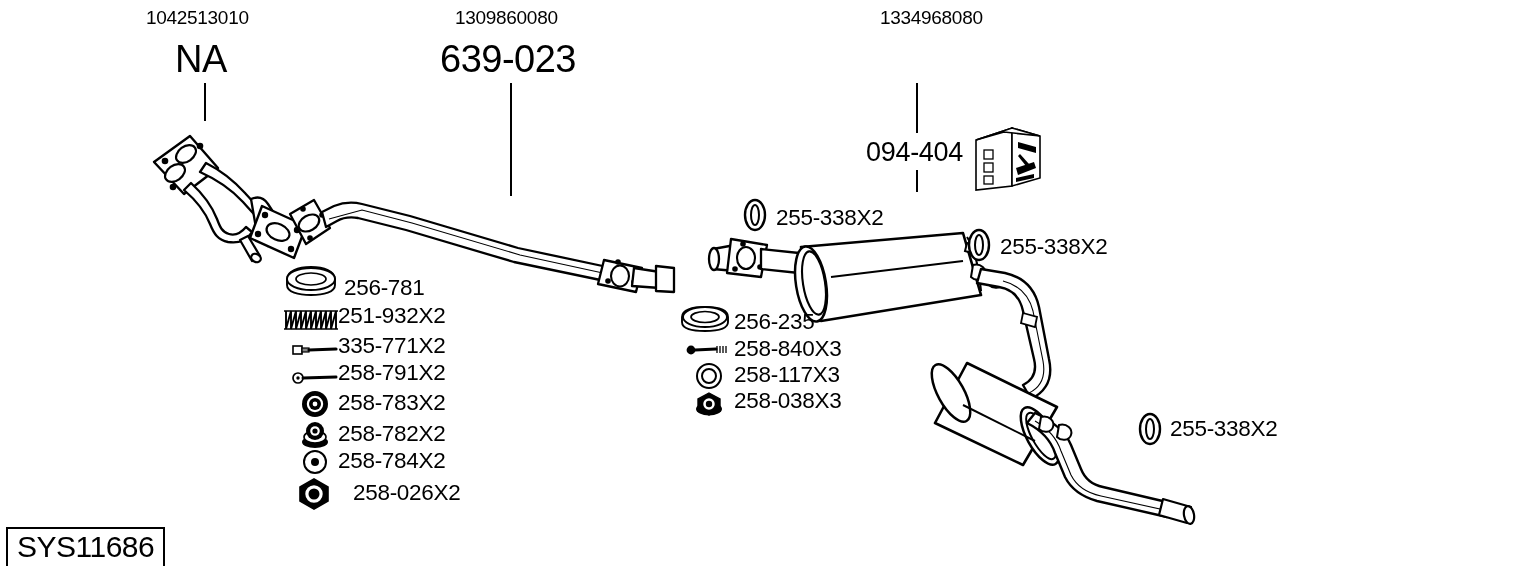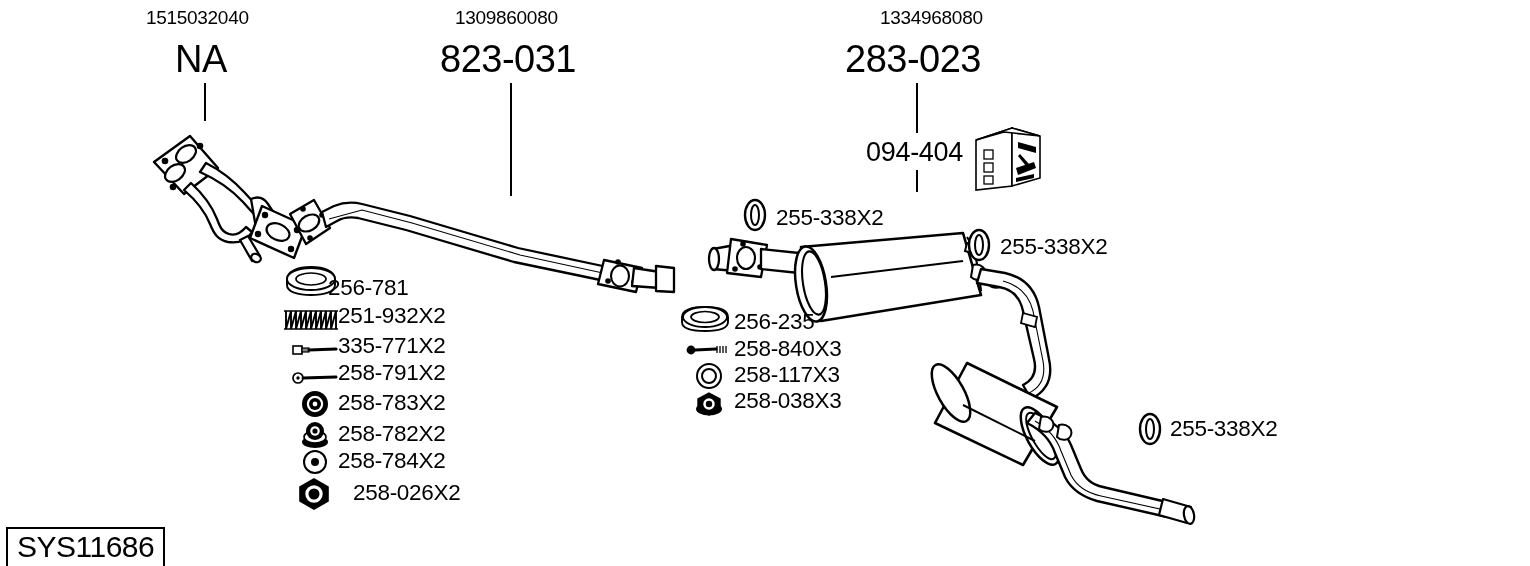--- a/index.html
+++ b/index.html
@@ -21,30 +21,29 @@
     letter-spacing:-0.5px;
   }
   svg{position:absolute;left:0;top:0;overflow:visible;}
   .icon{position:absolute;}
 </style>
 </head>
 <body>
 
 <div id="stage">
 
-  <div class="lbl grp-num" style="left:146px;top:8px;">1515032040</div>
+  <div class="lbl grp-num" style="left:146px;top:8px;">1042513010</div>
   <div class="lbl grp-big" style="left:175px;top:40px;">NA</div>
   <div class="leader" style="left:204px;top:83px;height:38px;"></div>
 
   <div class="lbl grp-num" style="left:455px;top:8px;">1309860080</div>
-  <div class="lbl grp-big" style="left:440px;top:40px;">823-031</div>
+  <div class="lbl grp-big" style="left:440px;top:40px;">639-023</div>
   <div class="leader" style="left:510px;top:83px;height:113px;"></div>
 
   <div class="lbl grp-num" style="left:880px;top:8px;">1334968080</div>
-  <div class="lbl grp-big" style="left:845px;top:40px;">283-023</div>
   <div class="leader" style="left:916px;top:83px;height:50px;"></div>
 
   <div class="lbl sub-big" style="left:866px;top:139px;">094-404</div>
   <div class="leader" style="left:916px;top:170px;height:22px;"></div>
 
   <svg class="icon" style="left:972px;top:112px;" width="72" height="82" viewBox="0 0 72 82">
     <g fill="#fff" stroke="#000" stroke-width="1.6">
       <path d="M4,28 L40,16 L40,74 L4,78 Z"></path>
       <path d="M40,16 L68,24 L68,66 L40,74 Z"></path>
       <path d="M4,28 L32,20 L68,24 L40,16 Z"></path>
@@ -232,21 +231,21 @@
     <ellipse cx="13" cy="17" rx="10" ry="15" fill="#fff" stroke="#000" stroke-width="2.4"></ellipse>
     <ellipse cx="13" cy="17" rx="4" ry="10" fill="#fff" stroke="#000" stroke-width="2"></ellipse>
   </svg>
   <div class="lbl item-lbl" style="left:1170px;top:418px;">255-338X2</div>
 
   <svg class="icon" style="left:284px;top:266px;" width="54" height="30" viewBox="0 0 54 30">
     <path d="M3,13 C3,5 14,1 27,1 C40,1 51,5 51,13 L51,19 C51,26 40,29 27,29 C14,29 3,26 3,19 Z" fill="#fff" stroke="#000" stroke-width="1.9"></path>
     <ellipse cx="27" cy="13" rx="24" ry="11" fill="#fff" stroke="#000" stroke-width="1.9"></ellipse>
     <ellipse cx="27" cy="13" rx="15" ry="6" fill="#fff" stroke="#000" stroke-width="1.7"></ellipse>
   </svg>
-  <div class="lbl item-lbl" style="left:328px;top:277px;text-align:right;">256-781</div>
+  <div class="lbl item-lbl" style="left:344px;top:277px;text-align:right;">256-781</div>
 
   <svg class="icon" style="left:283px;top:308px;" width="56" height="24" viewBox="0 0 56 24">
     <g fill="none" stroke="#000" stroke-width="1.9">
       <path d="M3,3 L3,21 M8,3 L3,21 M8,3 L8,21 M13,3 L8,21 M13,3 L13,21 M18,3 L13,21
                M18,3 L18,21 M23,3 L18,21 M23,3 L23,21 M28,3 L23,21 M28,3 L28,21
                M33,3 L28,21 M33,3 L33,21 M38,3 L33,21 M38,3 L38,21 M43,3 L38,21
                M43,3 L43,21 M48,3 L43,21 M48,3 L48,21 M53,3 L48,21 M53,3 L53,21"></path>
       <path d="M1,3 L55,3 M1,21 L55,21" stroke-width="1.5"></path>
     </g>
   </svg>

